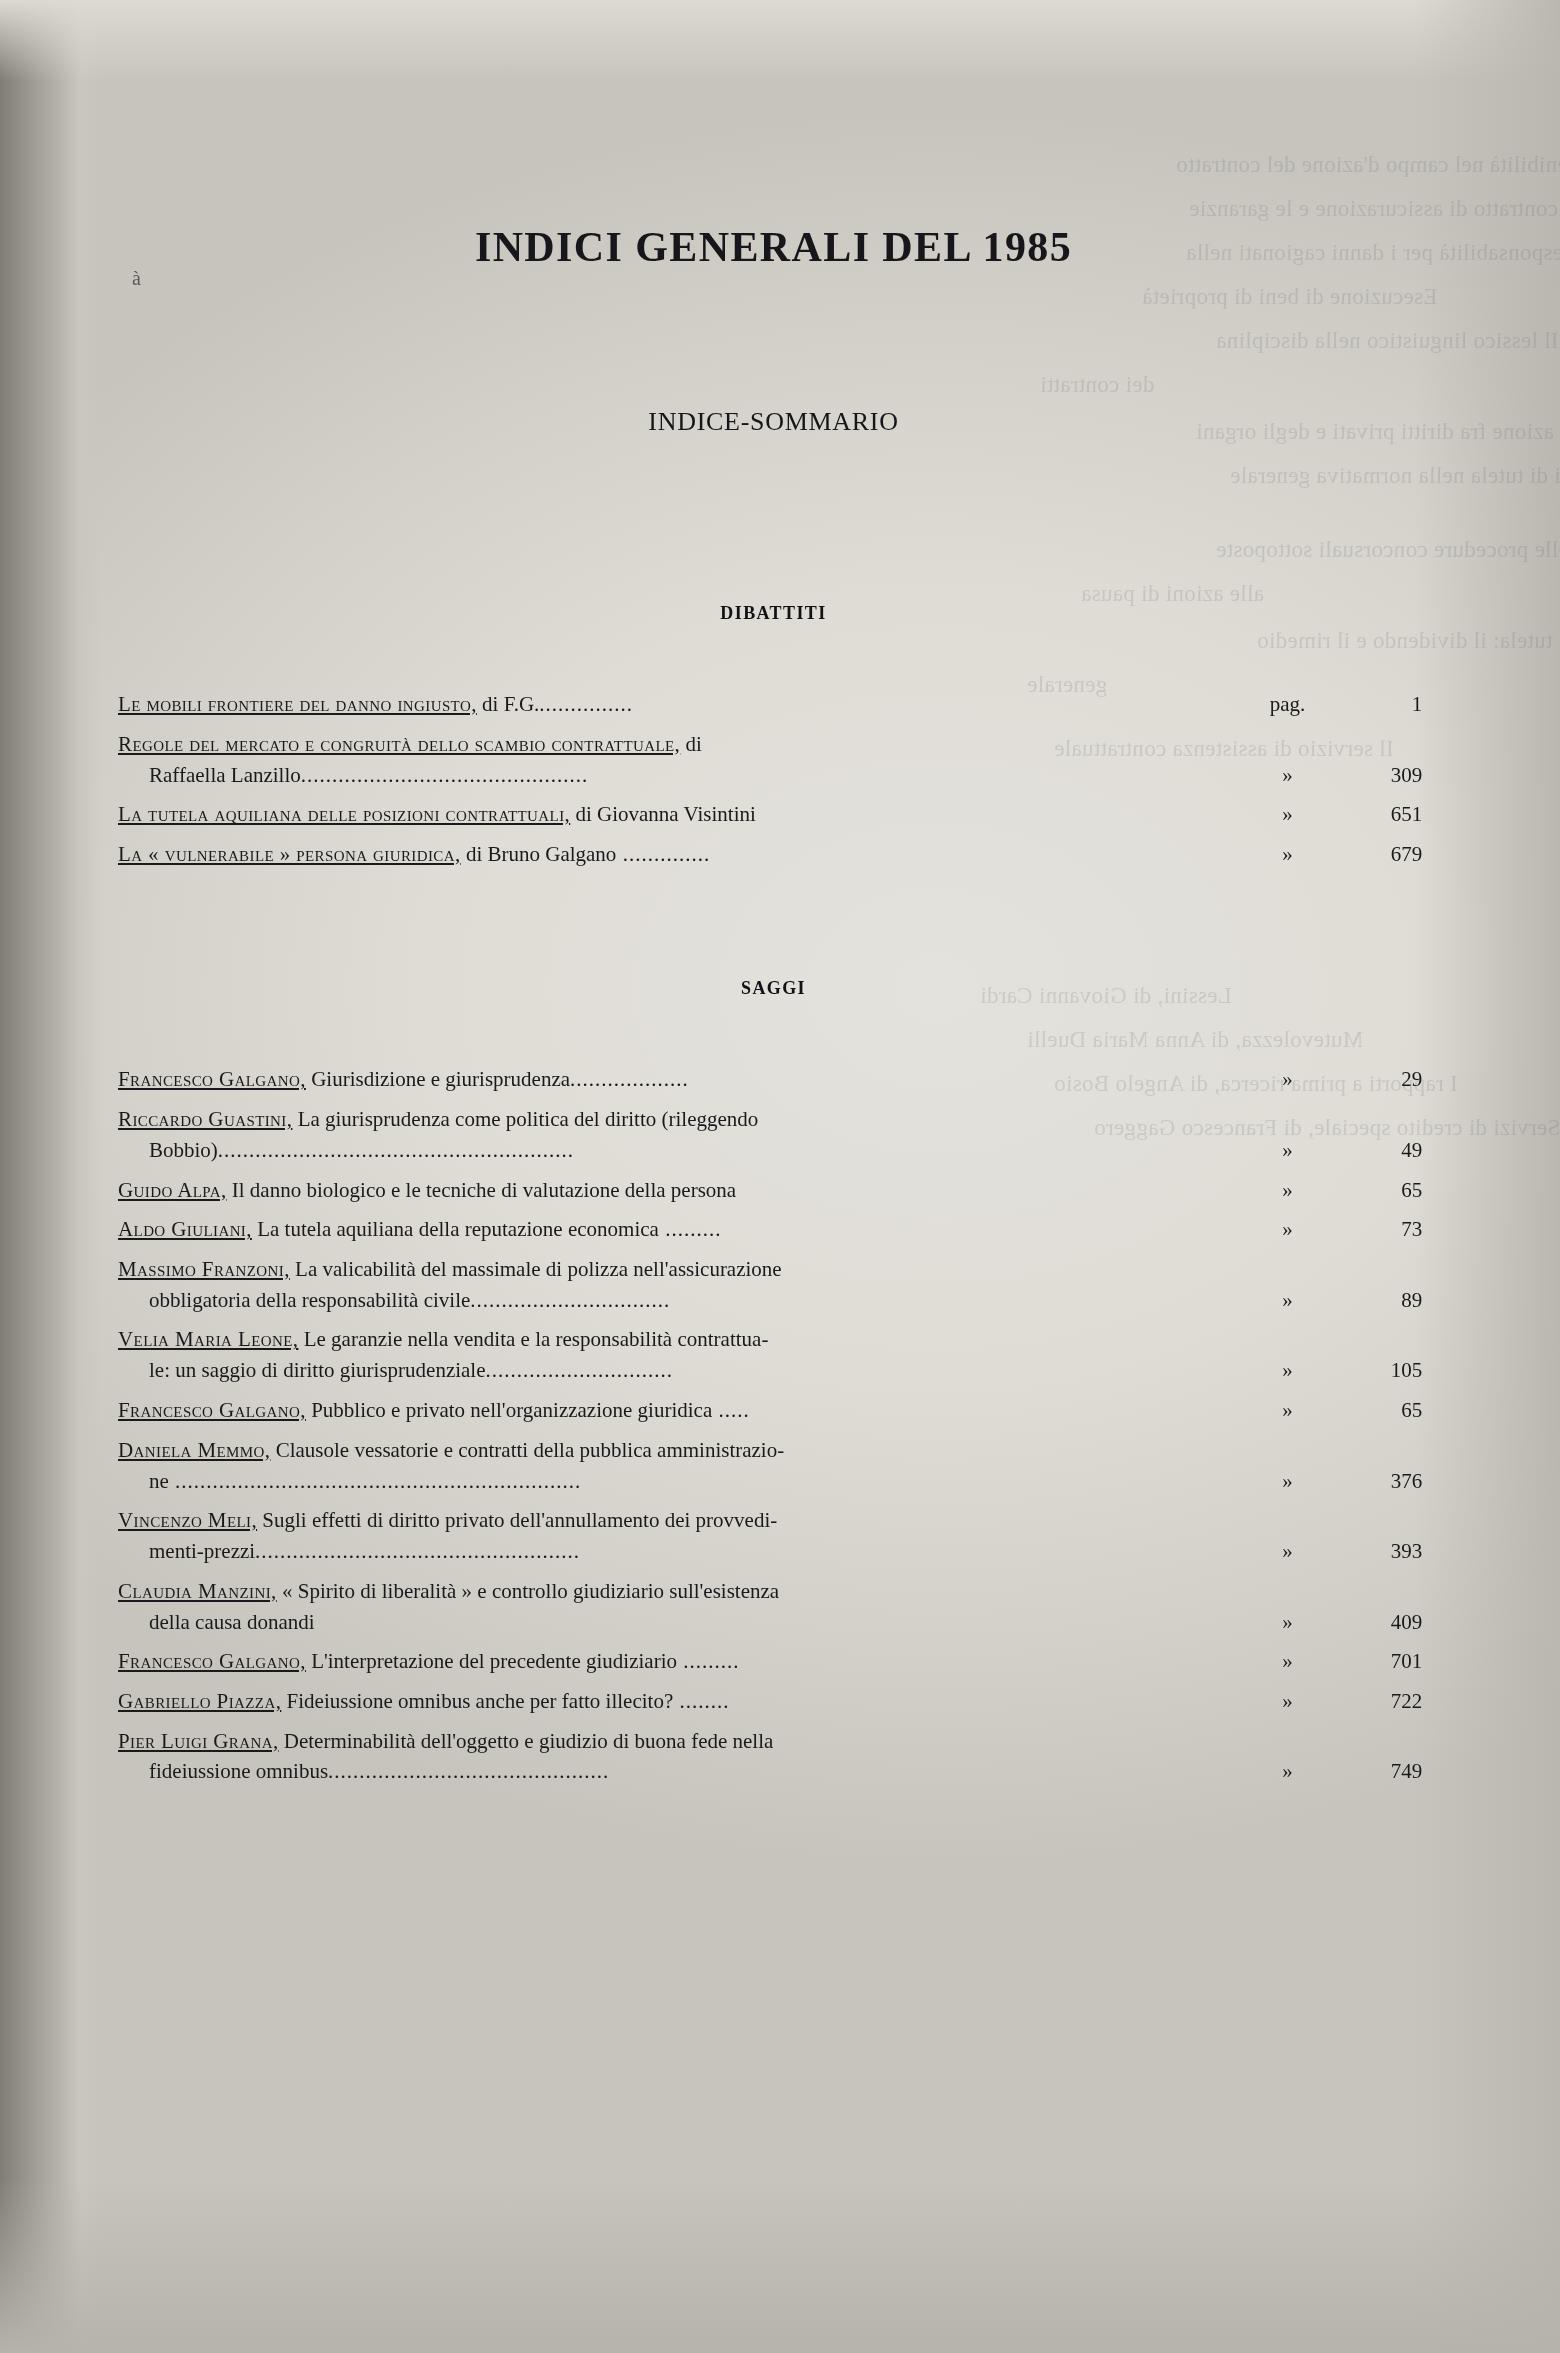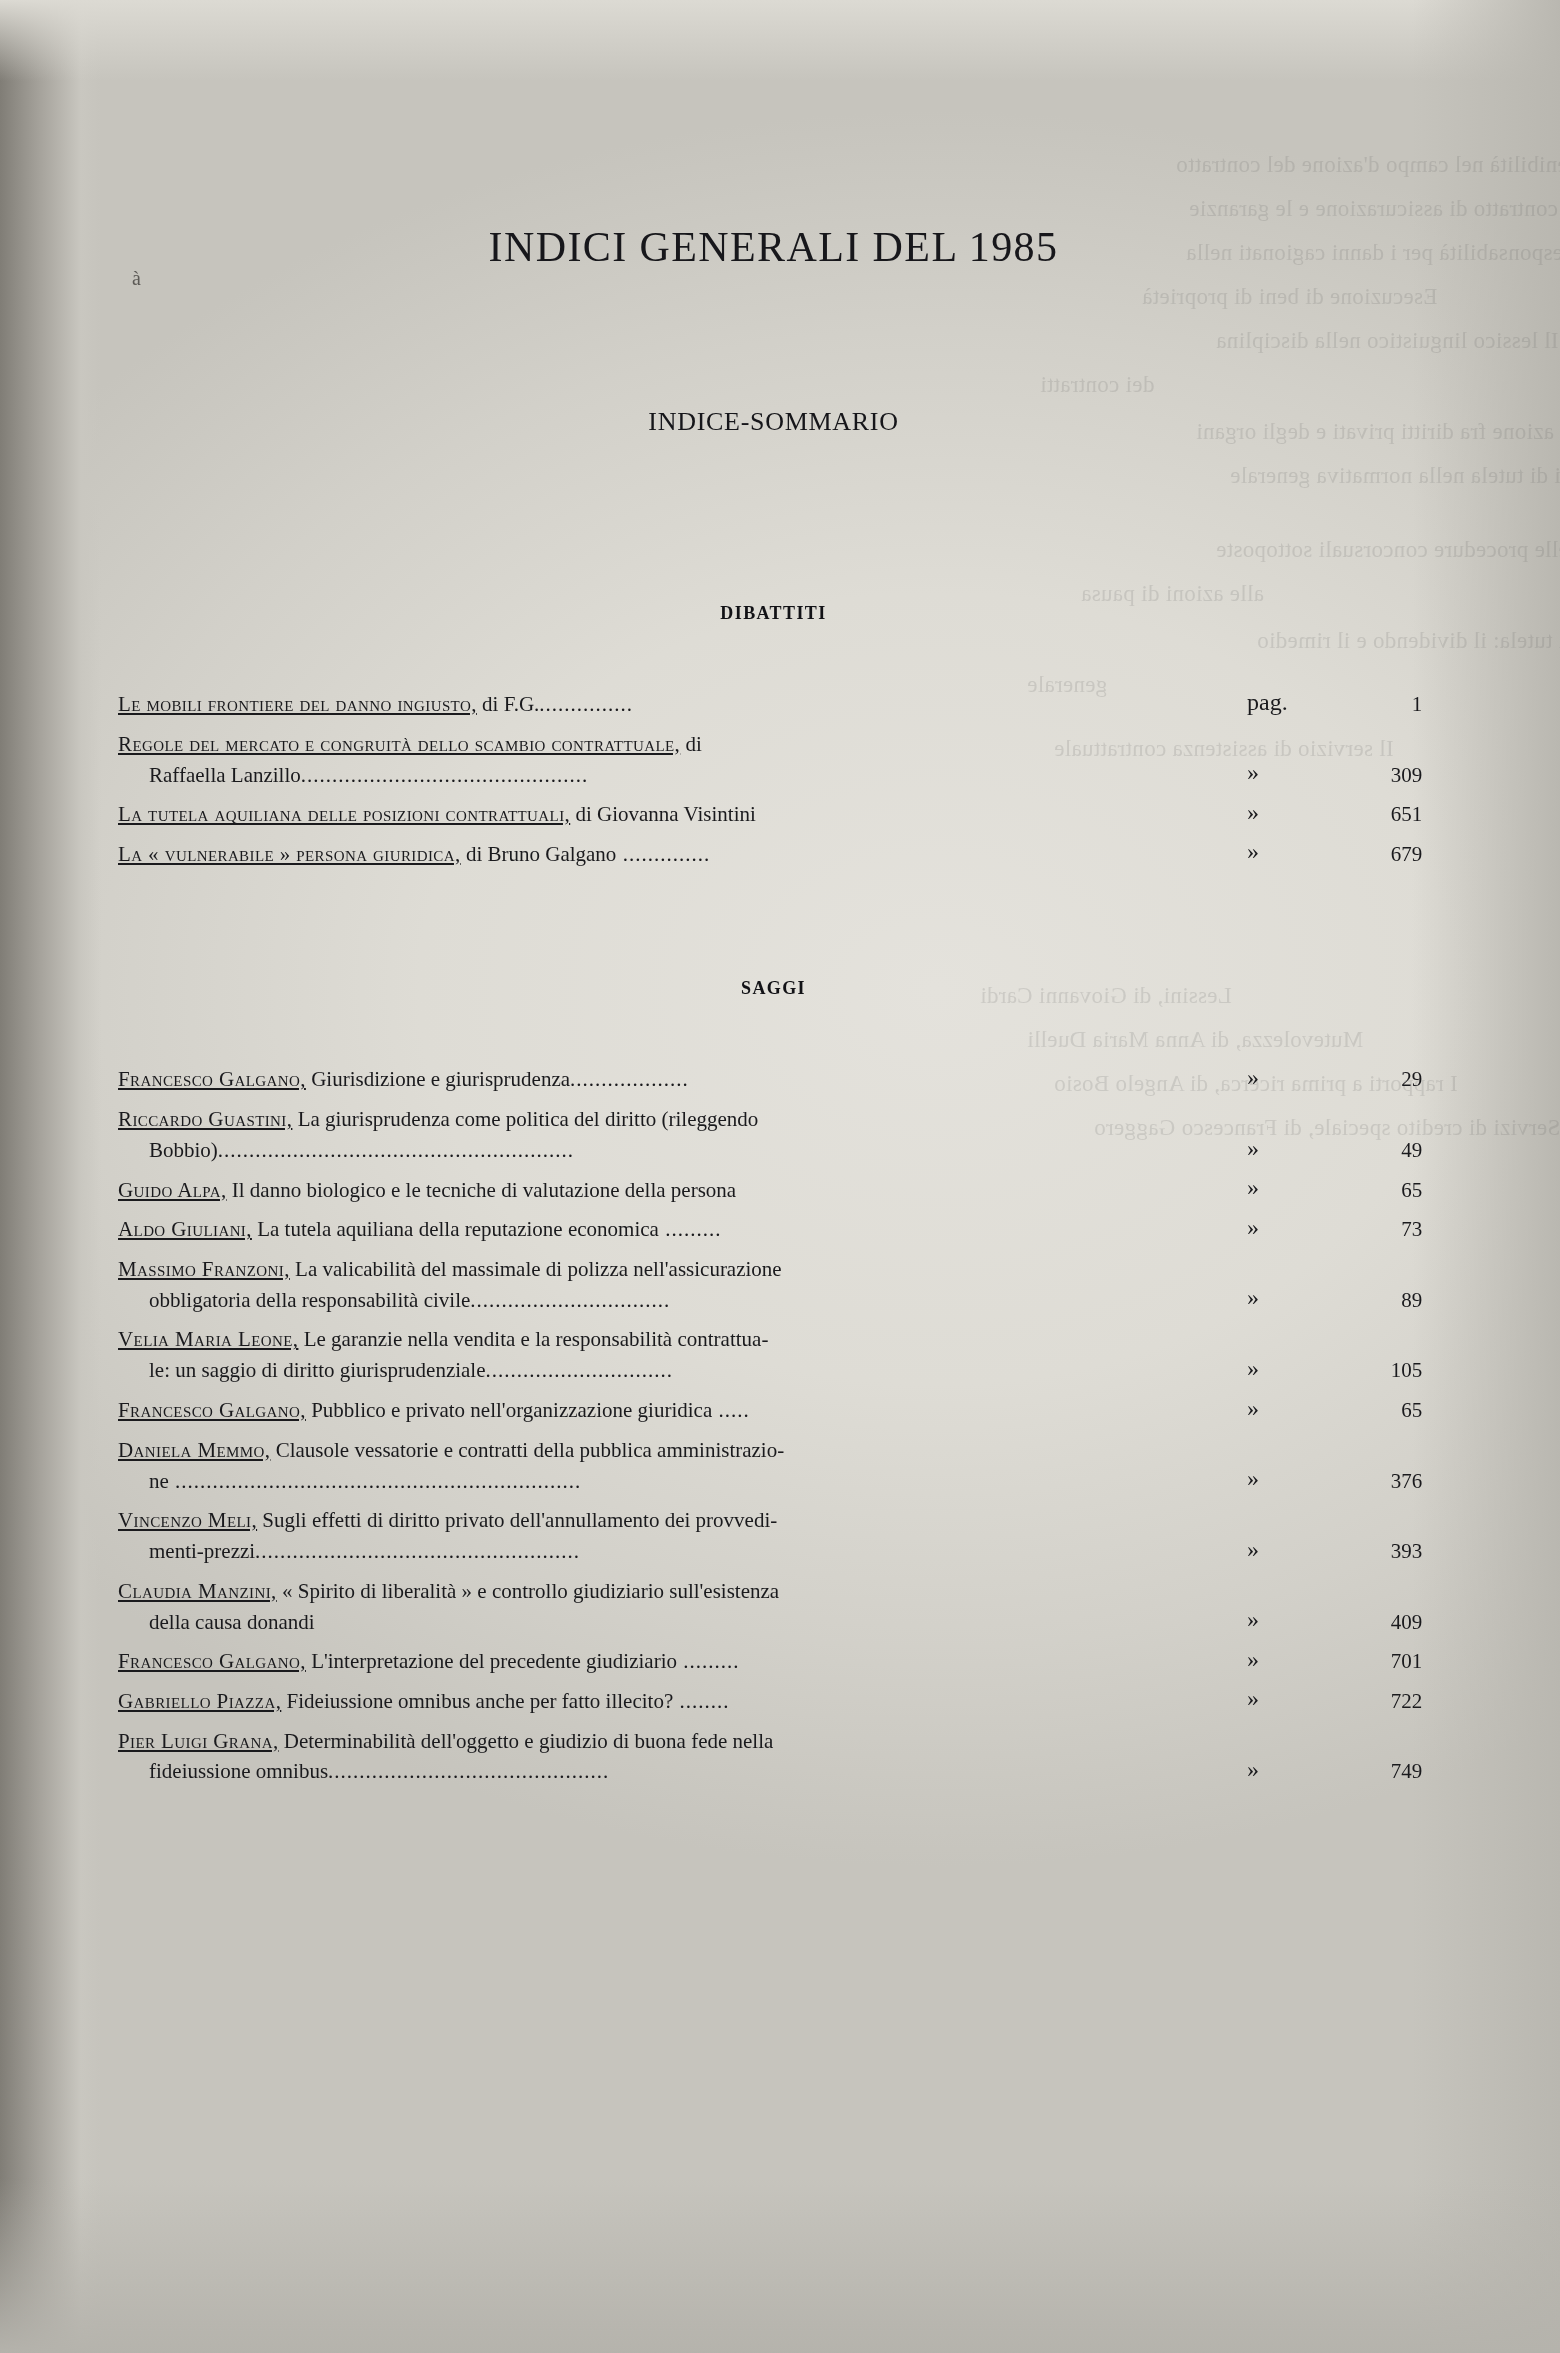--- a/index.html
+++ b/index.html
@@ -71,21 +71,21 @@
     top: 223px;
     width: 1311px;
     color: #16161a;
   }
 
   #main-title {
     text-align: center;
     font-size: 42px;
     letter-spacing: 1.4px;
     margin: 0 0 0 0;
-    font-weight: 400;
+    font-weight: 700;
     color: #17171b;
   }
 
   .section-heading {
     text-align: center;
     font-size: 18px;
     font-weight: 700;
     letter-spacing: 1.4px;
     margin: 0;
     color: #121216;
@@ -121,22 +121,22 @@
   }
   .it {
   }
   .leader {
     letter-spacing: 1px;
   }
   .pagmark {
     position: absolute;
     right: 101px;
     bottom: 0;
-    font-size: 24px;
-    text-align: left;
+    font-size: 21px;
+    text-align: center;
     width: 81px;
   }
   .pagnum {
     position: absolute;
     right: 6.8px;
     bottom: 0;
     font-size: 21px;
     text-align: right;
     width: 74px;
   }

